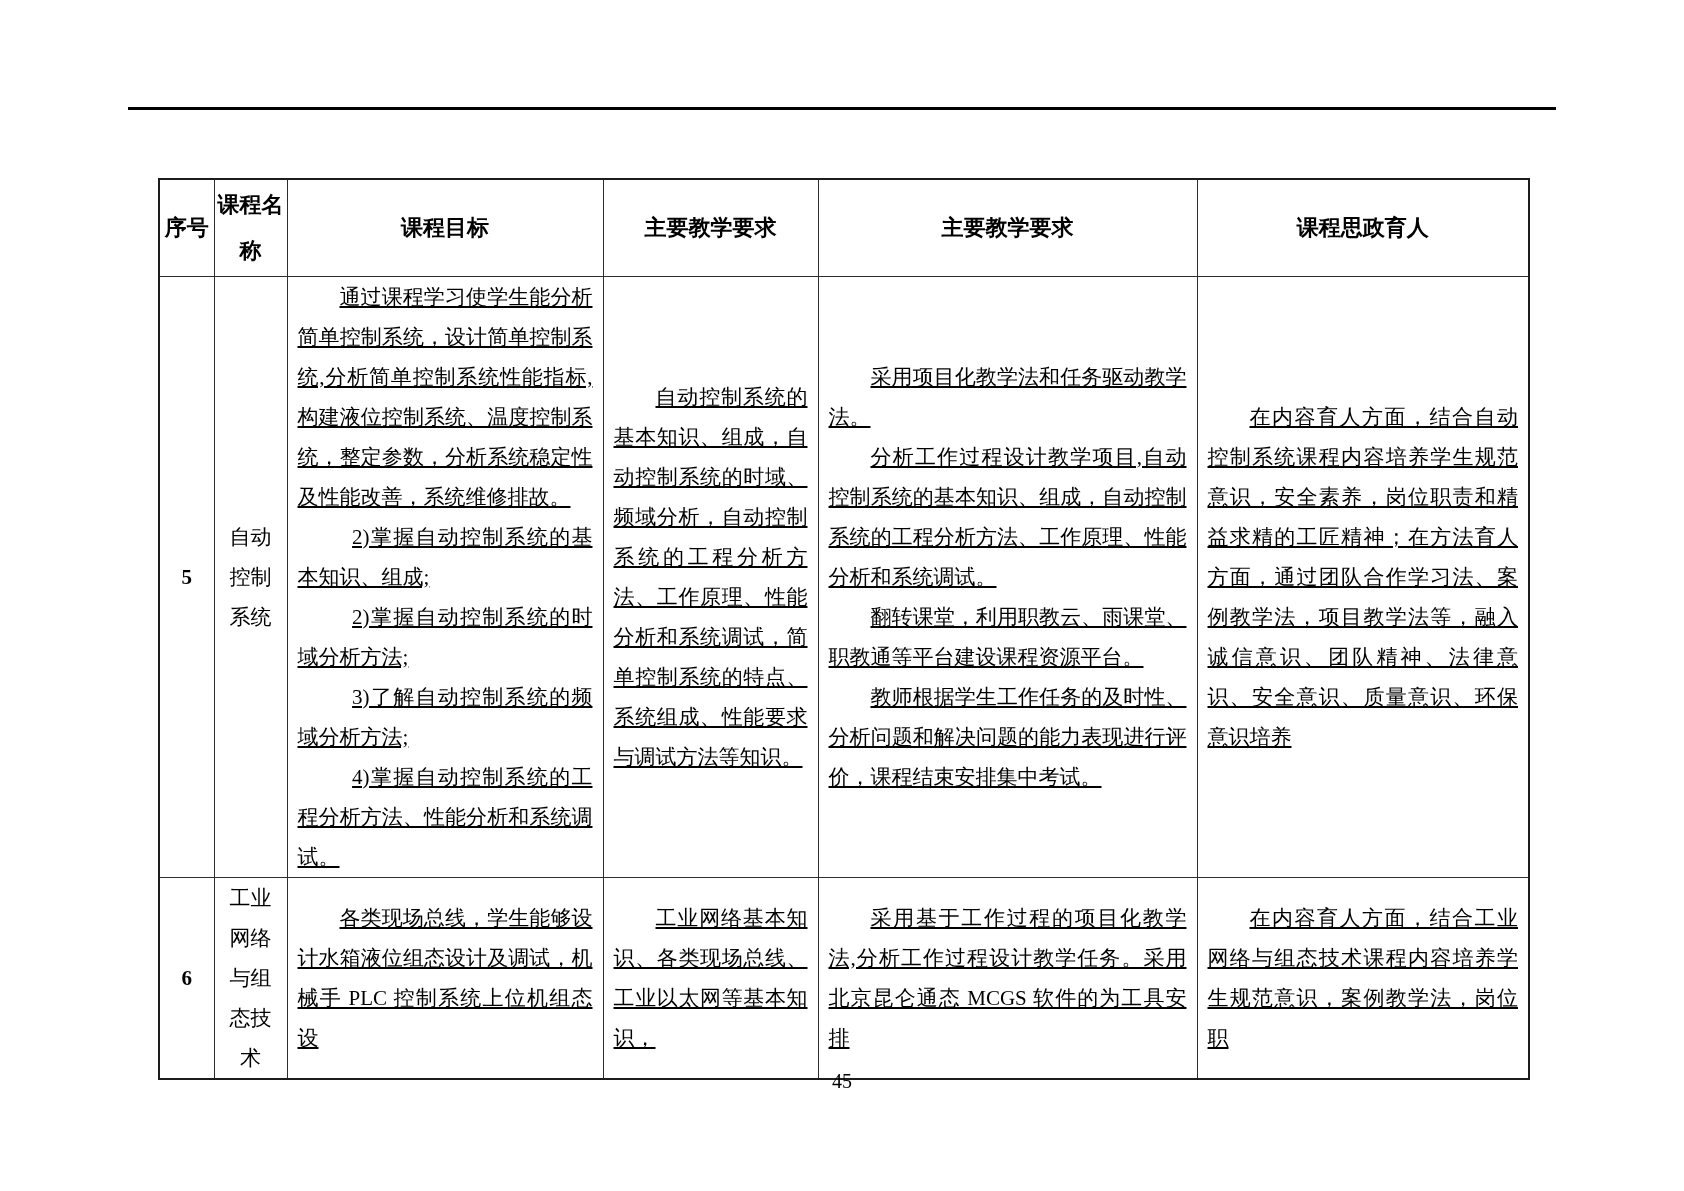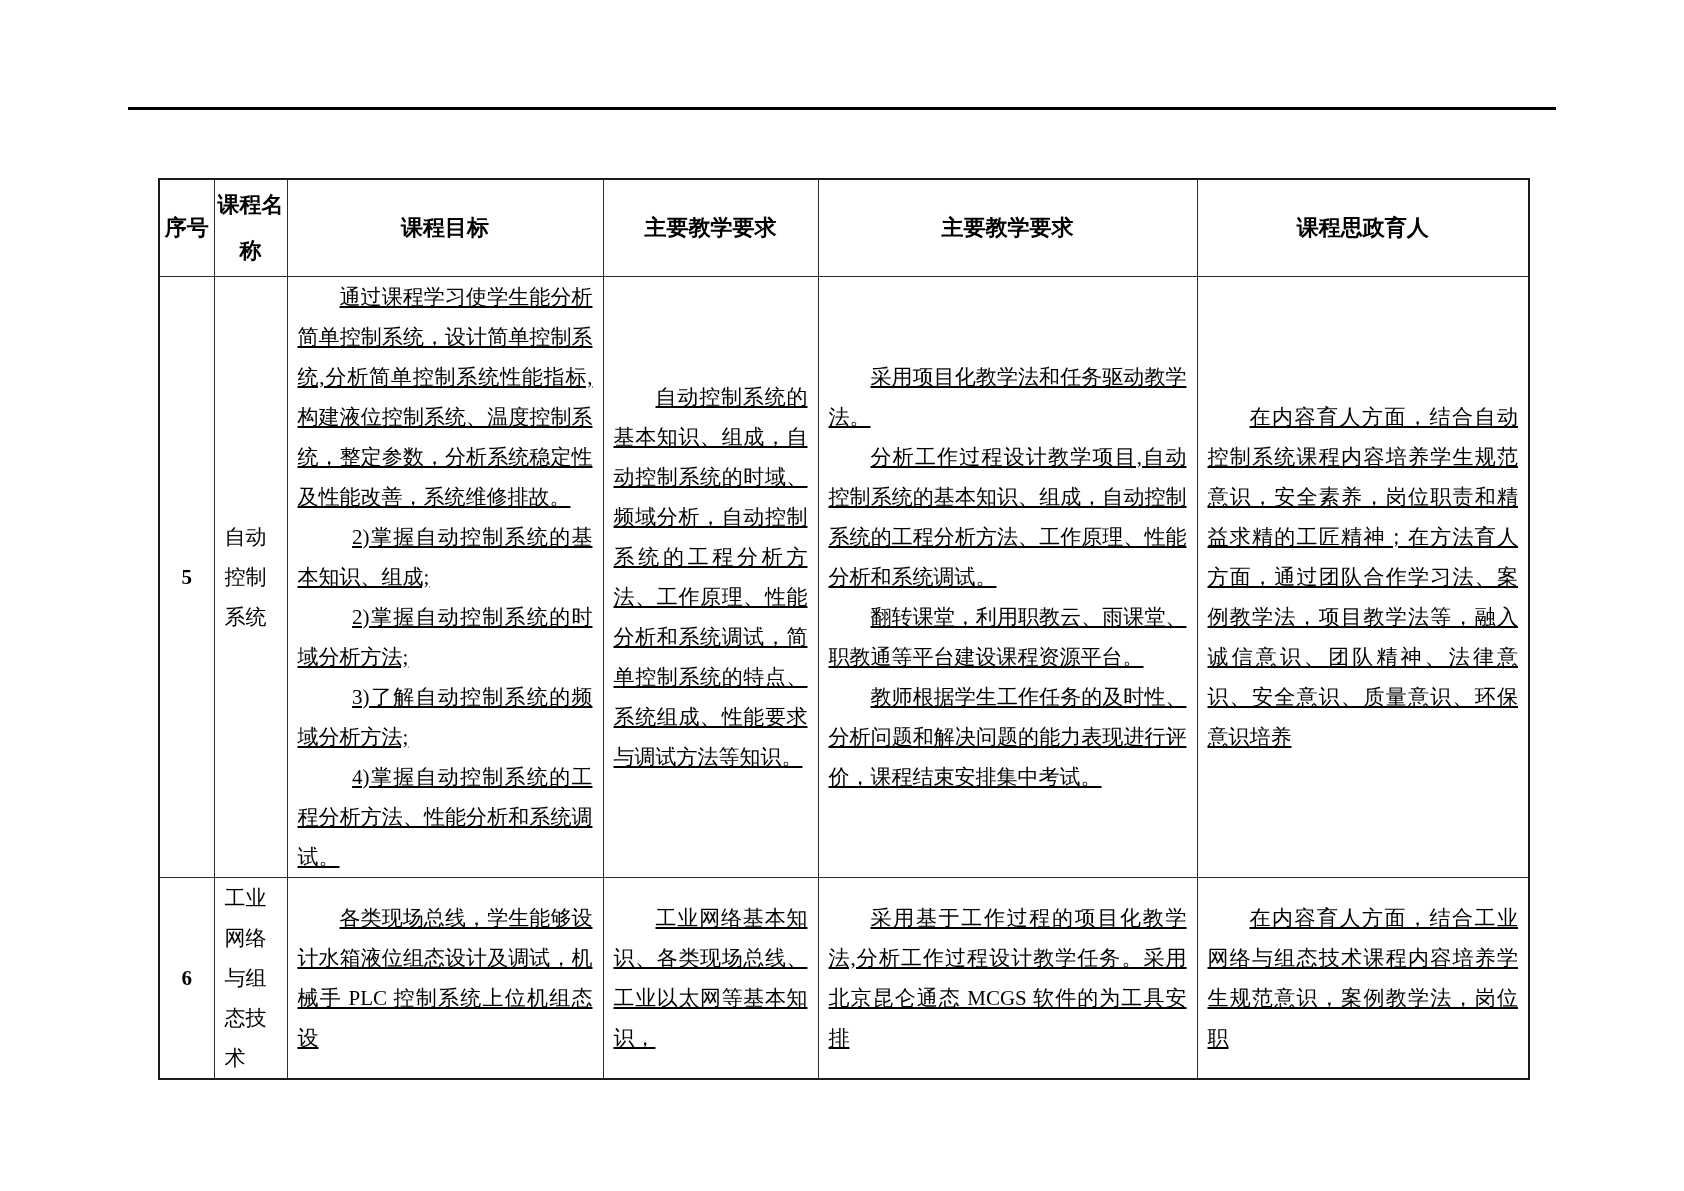--- a/index.html
+++ b/index.html
@@ -41,20 +41,21 @@
   }
   tr.row-body-1 td { height:572px; }
   tr.row-body-2 td { height:157px; }
   td.num-cell {
     text-align:center;
     font-weight:bold;
     font-size:22px;
     padding:0 2px;
   }
   td.name-cell {
+    text-align:center;
     line-height:30px;
     padding:0 3px;
     word-break:break-all;
   }
   td.text-cell { text-align:justify; }
   td.text-cell p {
     margin:0;
     text-indent:2em;
     text-align:justify;
     text-decoration:underline;
@@ -130,14 +131,15 @@
       <td class="text-cell">
         <p>采用基于工作过程的项目化教学法,分析工作过程设计教学任务。采用北京昆仑通态 MCGS 软件的为工具安排</p>
       </td>
       <td class="text-cell">
         <p>在内容育人方面，结合工业网络与组态技术课程内容培养学生规范意识，案例教学法，岗位职</p>
       </td>
     </tr>
   </tbody>
     </table>
 
+  <div class="page-number">45</div>
 
 </div>
 
 </body></html>

